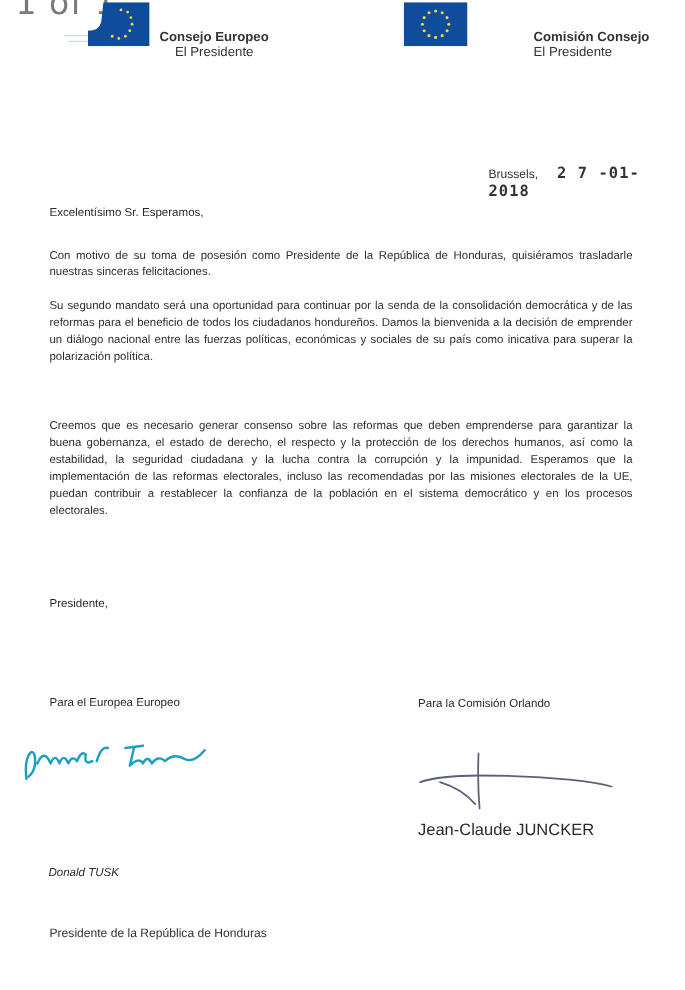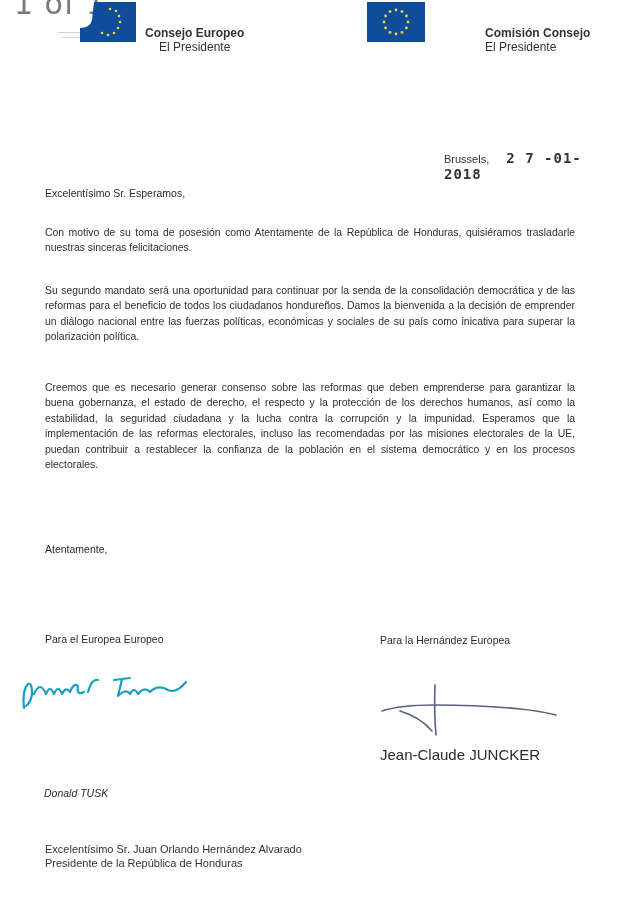--- a/index.html
+++ b/index.html
@@ -18,21 +18,21 @@
   .org-council { left: 145px; top: 26px; text-align: center; }
   .org-commission { left: 485px; top: 26px; }
   .org-name { font-weight: bold; }
   .dateline { left: 434px; top: 150px; font-size: 11px; color: #333; margin-left: 10px; }
   .dateline .date { font-family: "DejaVu Sans Mono", monospace; font-size: 14px; font-weight: bold; margin-left: 14px; letter-spacing: 1px; }
   .salutation { left: 45px; top: 187px; font-size: 10.5px; }
   .para {
     left: 45px; width: 530px; font-size: 10.4px; line-height: 15.4px; text-align: justify; color: #2e2e2e;
   }
   .p1 { top: 225px; }
-  .p2 { top: 283px; }
+  .p2 { top: 271px; }
   .p3 { top: 380px; }
   .closing { left: 45px; top: 543px; font-size: 10.5px; }
   .for-council { left: 45px; top: 633px; font-size: 10.5px; }
   .for-commission { left: 380px; top: 634px; font-size: 10.5px; }
   .sig-tusk { left: 18px; top: 668px; width: 172px; height: 50px; }
   .sig-juncker { left: 380px; top: 683px; width: 180px; height: 60px; }
   .name-tusk { left: 44px; top: 787px; font-size: 10.5px; font-style: italic; }
   .name-juncker { left: 380px; top: 746px; font-size: 15px; }
   .recipient { left: 45px; top: 842px; font-size: 11px; line-height: 14px; color: #333; }
 </style>
@@ -89,28 +89,28 @@
   <div>El Presidente</div>
 </div>
 
 <div class="abs dateline">
   <span>Brussels,</span>
   <span class="date">2 7 -01- 2018</span>
 </div>
 
 <div class="abs salutation">Excelentísimo Sr. Esperamos,</div>
 
-<div class="abs para p1">Con motivo de su toma de posesión como Atentamente de la República de Honduras, quisiéramos trasladarle nuestras sinceras felicitaciones.</div>
+<div class="abs para p1">Con motivo de su toma de posesión como Presidente de la República de Honduras, quisiéramos trasladarle nuestras sinceras felicitaciones.</div>
 <div class="abs para p2">Su segundo mandato será una oportunidad para continuar por la senda de la consolidación democrática y de las reformas para el beneficio de todos los ciudadanos hondureños. Damos la bienvenida a la decisión de emprender un diálogo nacional entre las fuerzas políticas, económicas y sociales de su país como inicativa para superar la polarización política.</div>
 <div class="abs para p3">Creemos que es necesario generar consenso sobre las reformas que deben emprenderse para garantizar la buena gobernanza, el estado de derecho, el respecto y la protección de los derechos humanos, así como la estabilidad, la seguridad ciudadana y la lucha contra la corrupción y la impunidad. Esperamos que la implementación de las reformas electorales, incluso las recomendadas por las misiones electorales de la UE, puedan contribuir a restablecer la confianza de la población en el sistema democrático y en los procesos electorales.</div>
 
-<div class="abs closing">Atentamente,</div>
+<div class="abs closing">Presidente,</div>
 
 <div class="abs for-council">Para el Europea Europeo</div>
-<div class="abs for-commission">Para la Hernández Europea</div>
+<div class="abs for-commission">Para la Comisión Orlando</div>
 
 <div class="abs sig-tusk">
   <svg width="172" height="50" viewBox="0 0 172 50" fill="none" stroke="#1a9fc4" stroke-width="2.2" stroke-linecap="round" stroke-linejoin="round">
     <path d="M6 40 Q4 22 10 16 Q14 14 14 26 Q13 34 8 38 M16 26 Q22 12 28 26 Q32 16 36 26 Q40 16 44 26 Q48 18 52 24 Q56 14 60 18 Q58 28 66 24"></path>
     <path d="M70 24 Q74 10 80 12"></path>
     <path d="M96 12 L112 10 M104 11 Q102 20 100 28 Q108 20 112 26 Q116 18 120 26 Q126 18 132 24 Q140 16 150 22 Q158 26 168 14"></path>
   </svg>
 </div>
 
 <div class="abs sig-juncker">
@@ -118,15 +118,14 @@
     <path d="M55 2 Q54 30 56 52"></path>
     <path d="M2 28 Q20 22 55 22 Q100 22 140 26 Q160 28 176 32"></path>
     <path d="M20 28 Q40 34 52 48"></path>
   </svg>
 </div>
 
 <div class="abs name-tusk">Donald TUSK</div>
 <div class="abs name-juncker">Jean-Claude JUNCKER</div>
 
 <div class="abs recipient">
-  <div>Excelentísimo Sr. Juan Orlando Hernández Alvarado</div>
   <div>Presidente de la República de Honduras</div>
 </div>
 
 </body></html>

